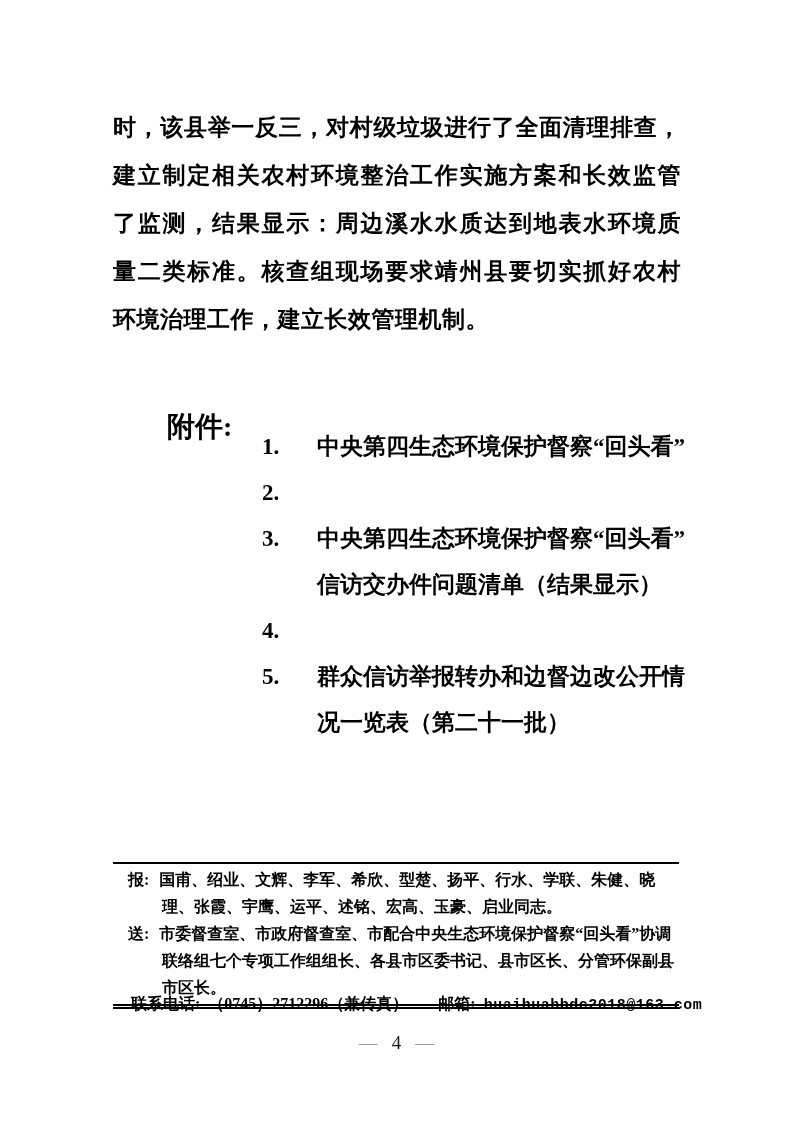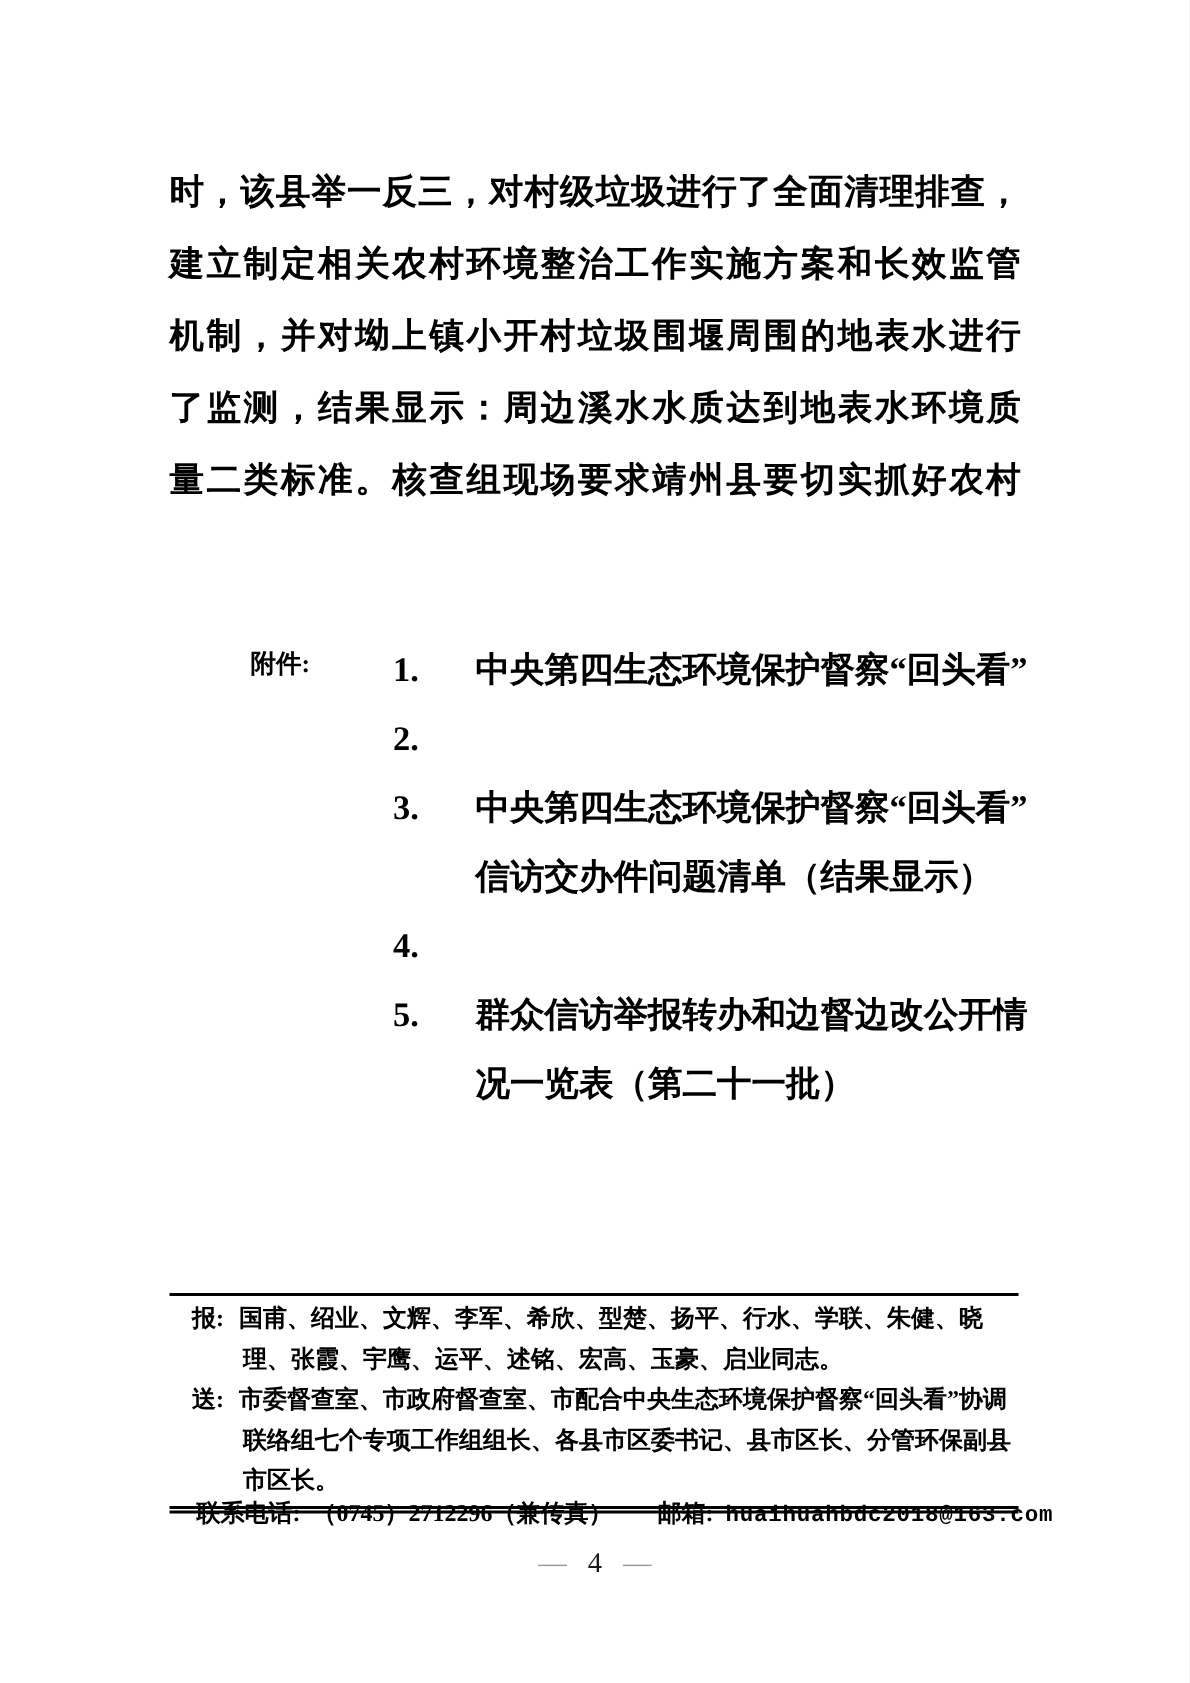--- a/index.html
+++ b/index.html
@@ -16,22 +16,22 @@
   
   .body-text {
     position:absolute; left:113px; top:104px; width:568px;
     font-size:23px; line-height:48px; font-weight:600;
     letter-spacing:0.5px;
   }
   .bline { white-space:nowrap; }
   .bline.just { white-space:normal; text-align:justify; text-align-last:justify; }
   
   .att-label {
-    position:absolute; left:167px; top:420px;
-    font-size:17px; line-height:46px; font-weight:600;
+    position:absolute; left:167px; top:404px;
+    font-size:28px; line-height:46px; font-weight:600;
   }
   .attachments {
     position:absolute; left:262px; top:424px; width:430px;
     font-size:23px; line-height:46px; font-weight:600;
   }
   .att-item { display:flex; }
   .att-num { width:55px; flex:0 0 55px; }
   .att-lines { flex:1; }
   
   .footer-notes {
@@ -40,21 +40,21 @@
     border-bottom:5px double #000;
     padding:2px 0 3px 0;
     font-size:16px; line-height:27px; font-weight:700;
     font-family:"Liberation Serif","DejaVu Serif",serif;
   }
   .note-row { margin-left:15px; padding-left:34px; text-indent:-34px; }
   .note-label { margin-right:10px; }
   
   .contact {
     position:absolute; left:131px; top:994px; width:560px;
-    font-size:16px; font-weight:700; line-height:32px;
+    font-size:16px; font-weight:700; line-height:20px;
     white-space:nowrap;
   }
   .contact .seg-gap { display:inline-block; width:30px; }
   .contact .lbl { margin-right:8px; }
   .contact .email { font-family:"Liberation Mono","DejaVu Sans Mono",monospace; font-size:15px; letter-spacing:0.5px; }
   
   .page-number {
     position:absolute; left:0; top:1030px; width:100%;
     text-align:center; font-size:19px; line-height:26px;
   }
@@ -62,23 +62,23 @@
   .pn-num { color:#1a1a1a; }
 </style>
 </head>
 <body>
 
 <div class="page">
 
   <div class="body-text">
     <div class="bline just">时，该县举一反三，对村级垃圾进行了全面清理排查，</div>
     <div class="bline just">建立制定相关农村环境整治工作实施方案和长效监管</div>
-    <div class="bline just">机制，并对坳上镇小开村垃圾围堰周围的地表水进行</div>
     <div class="bline just">了监测，结果显示：周边溪水水质达到地表水环境质</div>
     <div class="bline just">量二类标准。核查组现场要求靖州县要切实抓好农村</div>
+    <div class="bline">环境治理工作，建立长效管理机制。</div>
   </div>
 
   <div class="att-label">附件:</div>
   <div class="attachments">
     <div class="att-item">
       <div class="att-num">1.</div>
       <div class="att-lines">
         <div>中央第四生态环境保护督察“回头看”</div>
       </div>
     </div>

